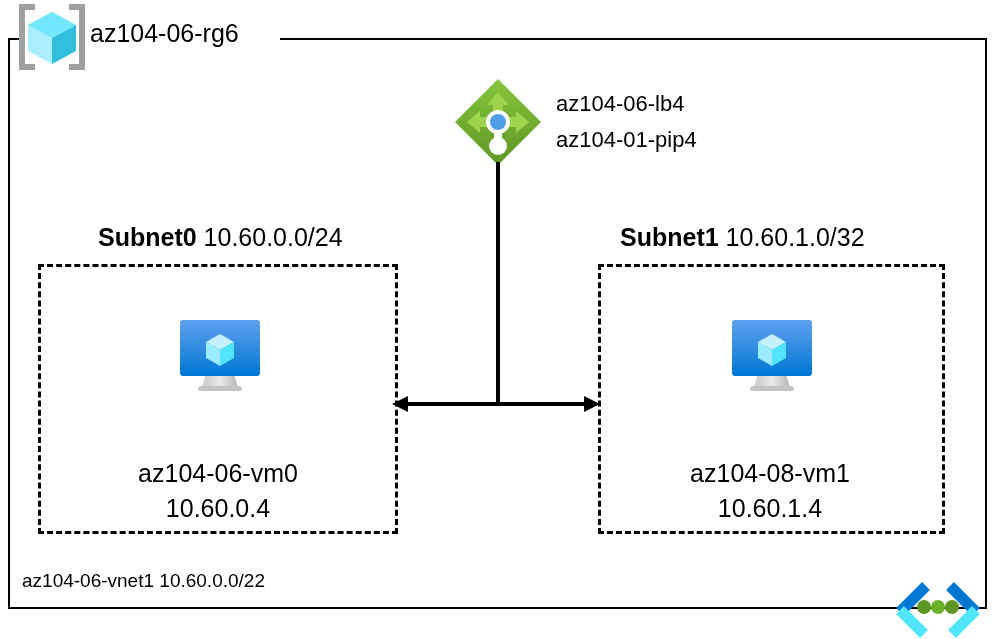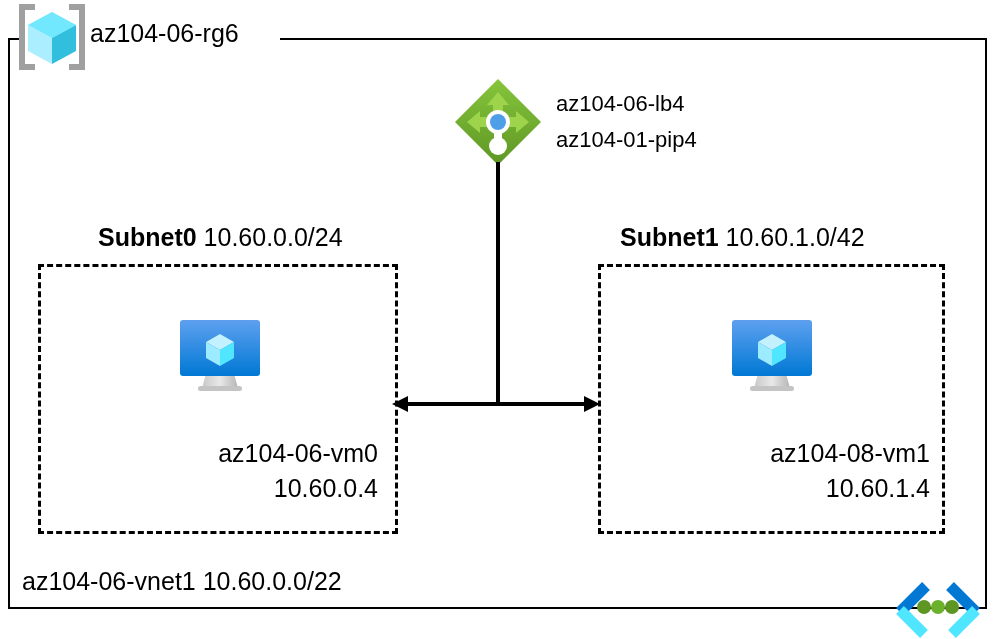--- a/index.html
+++ b/index.html
@@ -134,43 +134,43 @@
     position: absolute;
     width: 88px;
     height: 80px;
   }
   #vm0-icon { left: 176px; top: 316px; }
   #vm1-icon { left: 728px; top: 316px; }
 
   .vm-labels {
     position: absolute;
     width: 320px;
-    text-align: right;
+    text-align: center;
     font-size: 25px;
     line-height: 35px;
-    top: 436px;
+    top: 456px;
   }
   #vm0-labels { left: 58px; }
   #vm1-labels { left: 610px; }
 
   
   .connector {
     position: absolute;
     left: 390px;
     top: 386px;
     width: 212px;
     height: 36px;
   }
 
   
   .vnet-label {
     position: absolute;
     left: 22px;
     top: 566px;
-    font-size: 25px;
+    font-size: 19px;
     line-height: 30px;
     white-space: nowrap;
   }
   .vnet-icon {
     position: absolute;
     left: 884px;
     top: 578px;
     width: 108px;
     height: 61px;
   }
@@ -255,21 +255,21 @@
       <polygon points="44,34 30,26 30,42 44,50" fill="#9CEBFF"></polygon>
     </svg>
   </div>
   <div class="vm-labels" id="vm0-labels">
     <div>az104-06-vm0</div>
     <div>10.60.0.4</div>
   </div>
 
   <div class="subnet-caption" id="subnet1-caption">
     <span class="name">Subnet1 </span>
-    <span class="cidr">10.60.1.0/42</span>
+    <span class="cidr">10.60.1.0/32</span>
   </div>
   <div class="subnet-box" id="subnet1-box"></div>
   <div class="vm-icon" id="vm1-icon">
     <svg width="88" height="80" viewBox="0 0 88 80" xmlns="http://www.w3.org/2000/svg">
       <defs>
         <linearGradient id="mon1" x1="0" y1="0" x2="0" y2="1">
           <stop offset="0%" stop-color="#5EA0EF"></stop>
           <stop offset="100%" stop-color="#0078D4"></stop>
         </linearGradient>
         <linearGradient id="stand1" x1="0" y1="0" x2="1" y2="0">

